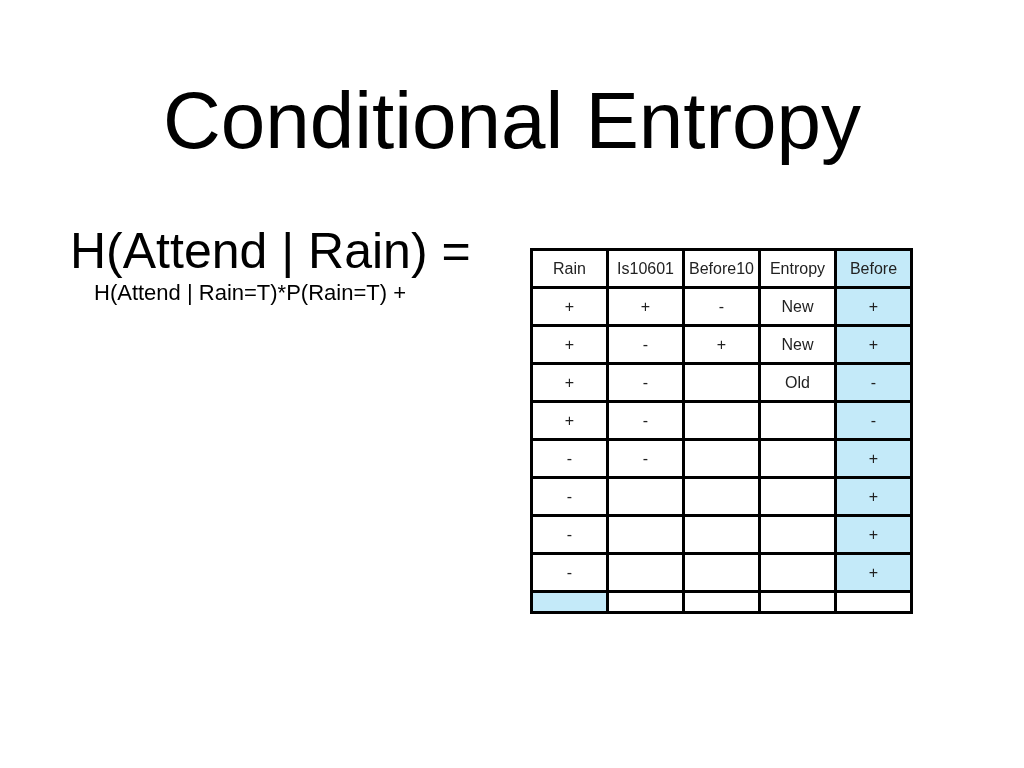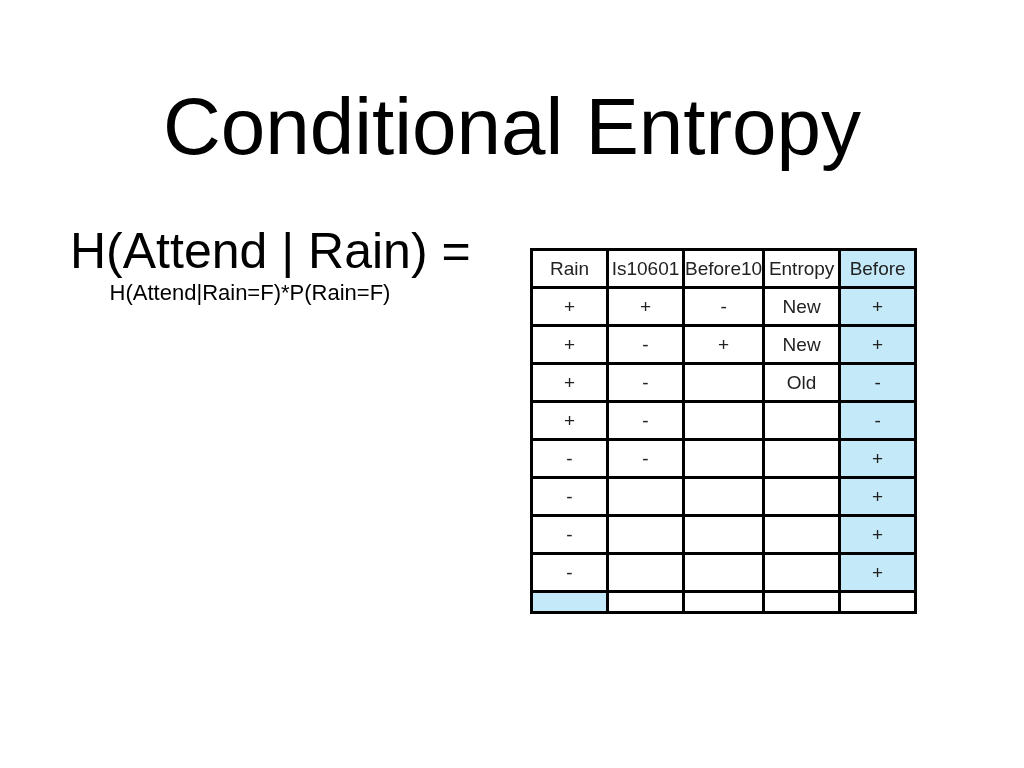--- a/index.html
+++ b/index.html
@@ -1,51 +1,51 @@
 <!DOCTYPE html>
 <html><head>
   <meta charset="utf-8">
   <style>
     html, body { margin: 0; padding: 0; }
     body {
       width: 1024px; height: 768px; background: #ffffff; position: relative; overflow: hidden;
       font-family: "Liberation Sans", sans-serif; color: #000;
     }
     .title {
-      position: absolute; left: 0; top: 72px; width: 1024px; text-align: center;
+      position: absolute; left: 0; top: 66px; width: 1024px; text-align: center;
       font-size: 80px; line-height: 110px; letter-spacing: 0px;
     }
     .formula-head {
       position: absolute; left: 70px; top: 228px; font-size: 50px; line-height: 46px; white-space: nowrap;
     }
     .formula-body {
       position: absolute; left: 60px; top: 280px; width: 380px; text-align: center;
       font-size: 22px; line-height: 26px;
     }
     .formula-body div { white-space: nowrap; }
     table.data {
       position: absolute; left: 530px; top: 248px; border-collapse: collapse;
       table-layout: fixed;
     }
     table.data td {
       border: 3px solid #000; width: 73px; height: 35px; padding: 0;
-      text-align: center; vertical-align: middle; font-size: 19px; color: #222;
+      text-align: center; vertical-align: middle; font-size: 16px; color: #222;
       background: #ffffff;
     }
     table.data tr.last td { height: 18px; }
     table.data td.hl { background: #c4eaf9; }
   </style>
 </head>
 <body>
 
 <div class="title">Conditional Entropy</div>
 
 <div class="formula-head">H(Attend | Rain) =</div>
 <div class="formula-body">
-  <div>H(Attend|Rain=F)*P(Rain=F)</div>
+  <div>H(Attend | Rain=T)*P(Rain=T) +</div>
 </div>
 
 <table class="data">
   <tbody id="tbody">
       <tr>
         <td>Rain</td>
         <td>Is10601</td>
         <td>Before10</td>
         <td>Entropy</td>
         <td class="hl">Before</td>

